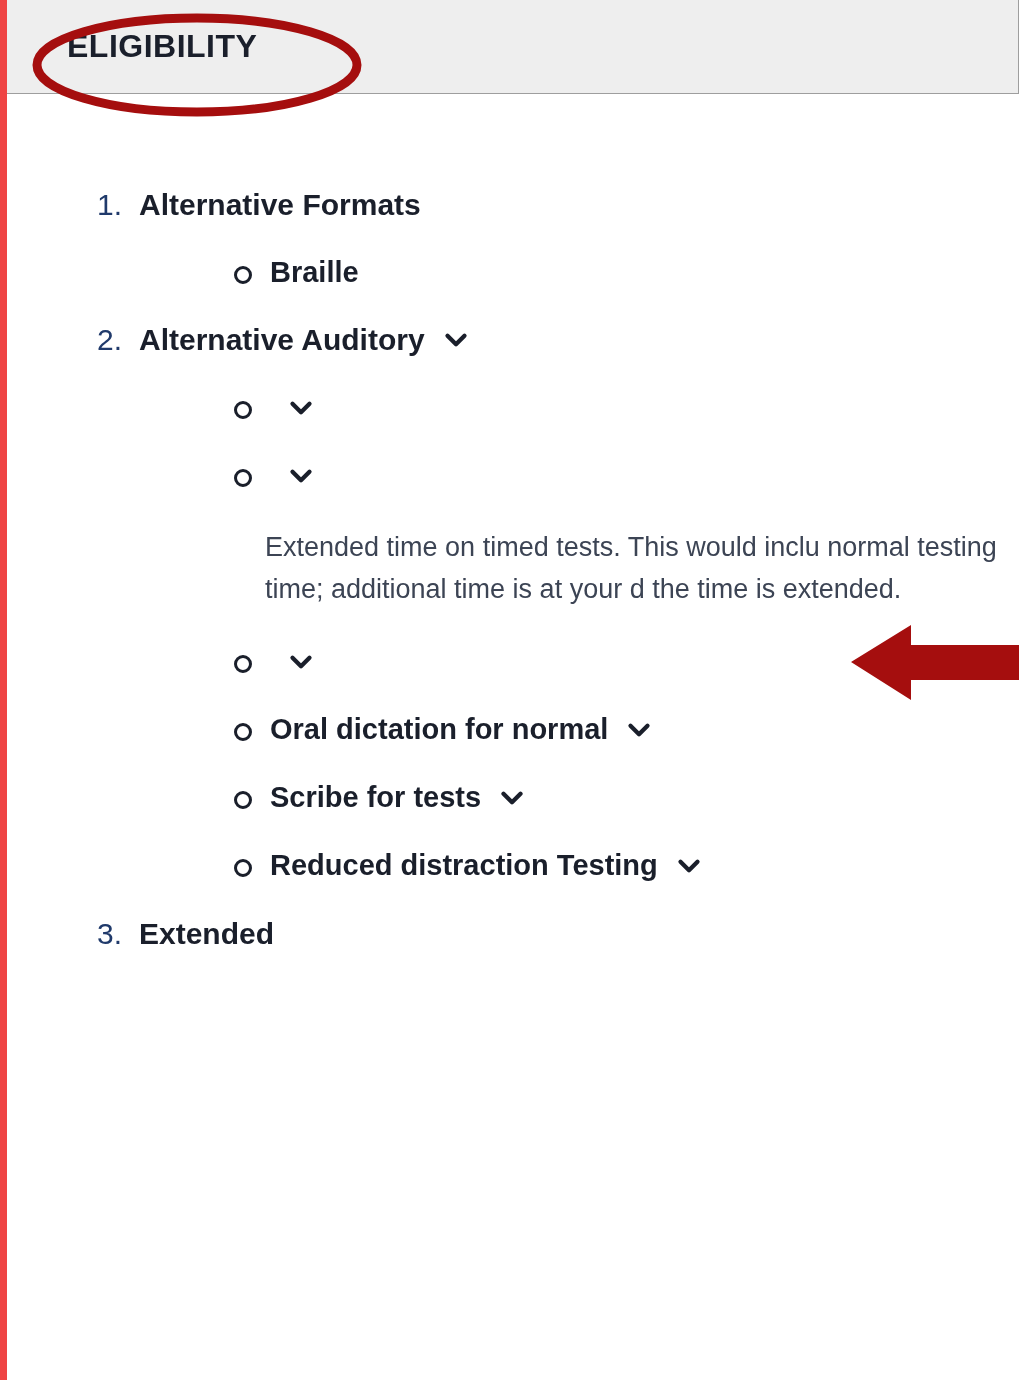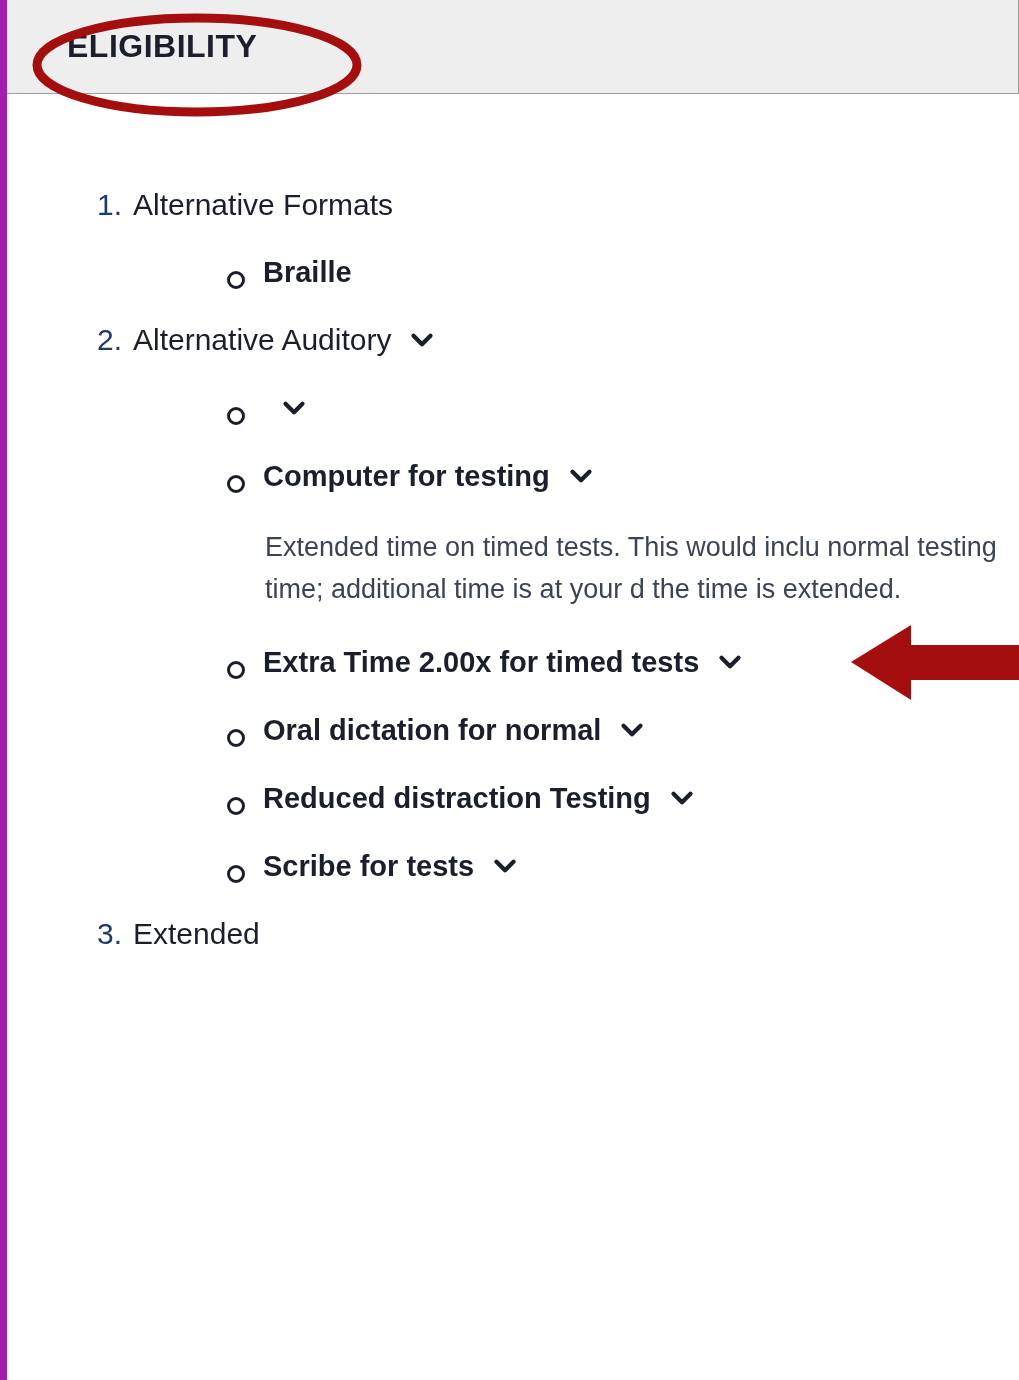--- a/index.html
+++ b/index.html
@@ -1,28 +1,28 @@
 <!DOCTYPE html>
 <html><head>
 <meta charset="utf-8">
 <style>
 html,body{margin:0;padding:0;font-family:Arial,Helvetica,sans-serif;background:#fff;color:#1a1f2b}
-.page{width:1019px;height:1380px;position:relative;overflow:hidden;box-sizing:border-box;border-left:7px solid #a21caf}
+.page{width:1019px;height:1380px;position:relative;overflow:hidden;box-sizing:border-box;border-left:7px solid #ef4444}
 .header{border:1px solid #9e9e9e;border-left:none;border-top:none;background:#eeeeee;padding:28px 20px 28px 60px}
 .header-title{font-family:Tahoma,Arial,sans-serif;font-weight:700;font-size:32px;letter-spacing:0.5px;color:#1a1f2b}
 .ellipse{position:absolute;left:20px;top:10px;width:340px;height:110px}
 .ellipse svg{display:block}
 .content{padding:60px 0 0 90px}
 .ol-row{display:flex;align-items:center;margin:34px 0}
 .ol-num{color:#203a6b;font-size:30px;min-width:36px}
-.ol-label{font-weight:400;font-size:30px;color:#1a1f2b}
+.ol-label{font-weight:700;font-size:30px;margin-left:6px;color:#1a1f2b}
 .ch{display:inline-flex;align-items:center;margin-left:14px}
 .ch svg{width:34px;height:34px}
 .sub{margin-left:130px}
-.sub-row{display:flex;align-items:flex-end;margin:34px 0}
+.sub-row{display:flex;align-items:center;margin:34px 7px}
 .bullet{min-width:18px;height:18px;border:3px solid #1a1f2b;border-radius:50%;margin-right:18px;margin-top:4px;box-sizing:border-box}
 .sub-label{font-weight:700;font-size:29px;color:#1a1f2b}
 .desc{margin:0 0 0 168px;font-size:27px;color:#3c4454;line-height:1.55;max-width:900px}
 .arrow{position:absolute;left:844px;top:620px;width:175px;height:85px}
 .arrow svg{display:block}
 </style>
 </head>
 <body>
 
 <div class="page">
@@ -65,65 +65,63 @@
         <span class="bullet"></span>
         <span class="ch">
           <svg viewBox="0 0 24 24">
               <path d="M6 9l6 6 6-6" fill="none" stroke="#1a1f2b" stroke-width="3" stroke-linecap="round" stroke-linejoin="round"></path>
             </svg>
         </span>
       </div>
 
       <div class="sub-row">
         <span class="bullet"></span>
-        <span class="sub-label">Computer for testing</span>
         <span class="ch">
           <svg viewBox="0 0 24 24">
               <path d="M6 9l6 6 6-6" fill="none" stroke="#1a1f2b" stroke-width="3" stroke-linecap="round" stroke-linejoin="round"></path>
             </svg>
         </span>
       </div>
 
     </div>
     <div class="desc">Extended time on timed tests. This would inclu normal testing time; additional time is at your d the time is extended.</div>
 
     <div class="sub">
       <div class="sub-row">
         <span class="bullet"></span>
-        <span class="sub-label">Extra Time 2.00x for timed tests</span>
         <span class="ch">
           <svg viewBox="0 0 24 24">
               <path d="M6 9l6 6 6-6" fill="none" stroke="#1a1f2b" stroke-width="3" stroke-linecap="round" stroke-linejoin="round"></path>
             </svg>
         </span>
       </div>
 
       <div class="sub-row">
         <span class="bullet"></span>
         <span class="sub-label">Oral dictation for normal</span>
         <span class="ch">
           <svg viewBox="0 0 24 24">
               <path d="M6 9l6 6 6-6" fill="none" stroke="#1a1f2b" stroke-width="3" stroke-linecap="round" stroke-linejoin="round"></path>
             </svg>
         </span>
       </div>
 
       <div class="sub-row">
         <span class="bullet"></span>
-        <span class="sub-label">Reduced distraction Testing</span>
+        <span class="sub-label">Scribe for tests</span>
         <span class="ch">
           <svg viewBox="0 0 24 24">
               <path d="M6 9l6 6 6-6" fill="none" stroke="#1a1f2b" stroke-width="3" stroke-linecap="round" stroke-linejoin="round"></path>
             </svg>
         </span>
       </div>
 
       <div class="sub-row">
         <span class="bullet"></span>
-        <span class="sub-label">Scribe for tests</span>
+        <span class="sub-label">Reduced distraction Testing</span>
         <span class="ch">
           <svg viewBox="0 0 24 24">
               <path d="M6 9l6 6 6-6" fill="none" stroke="#1a1f2b" stroke-width="3" stroke-linecap="round" stroke-linejoin="round"></path>
             </svg>
         </span>
       </div>
     </div>
 
     <div class="ol-row">
       <span class="ol-num">3.</span>

